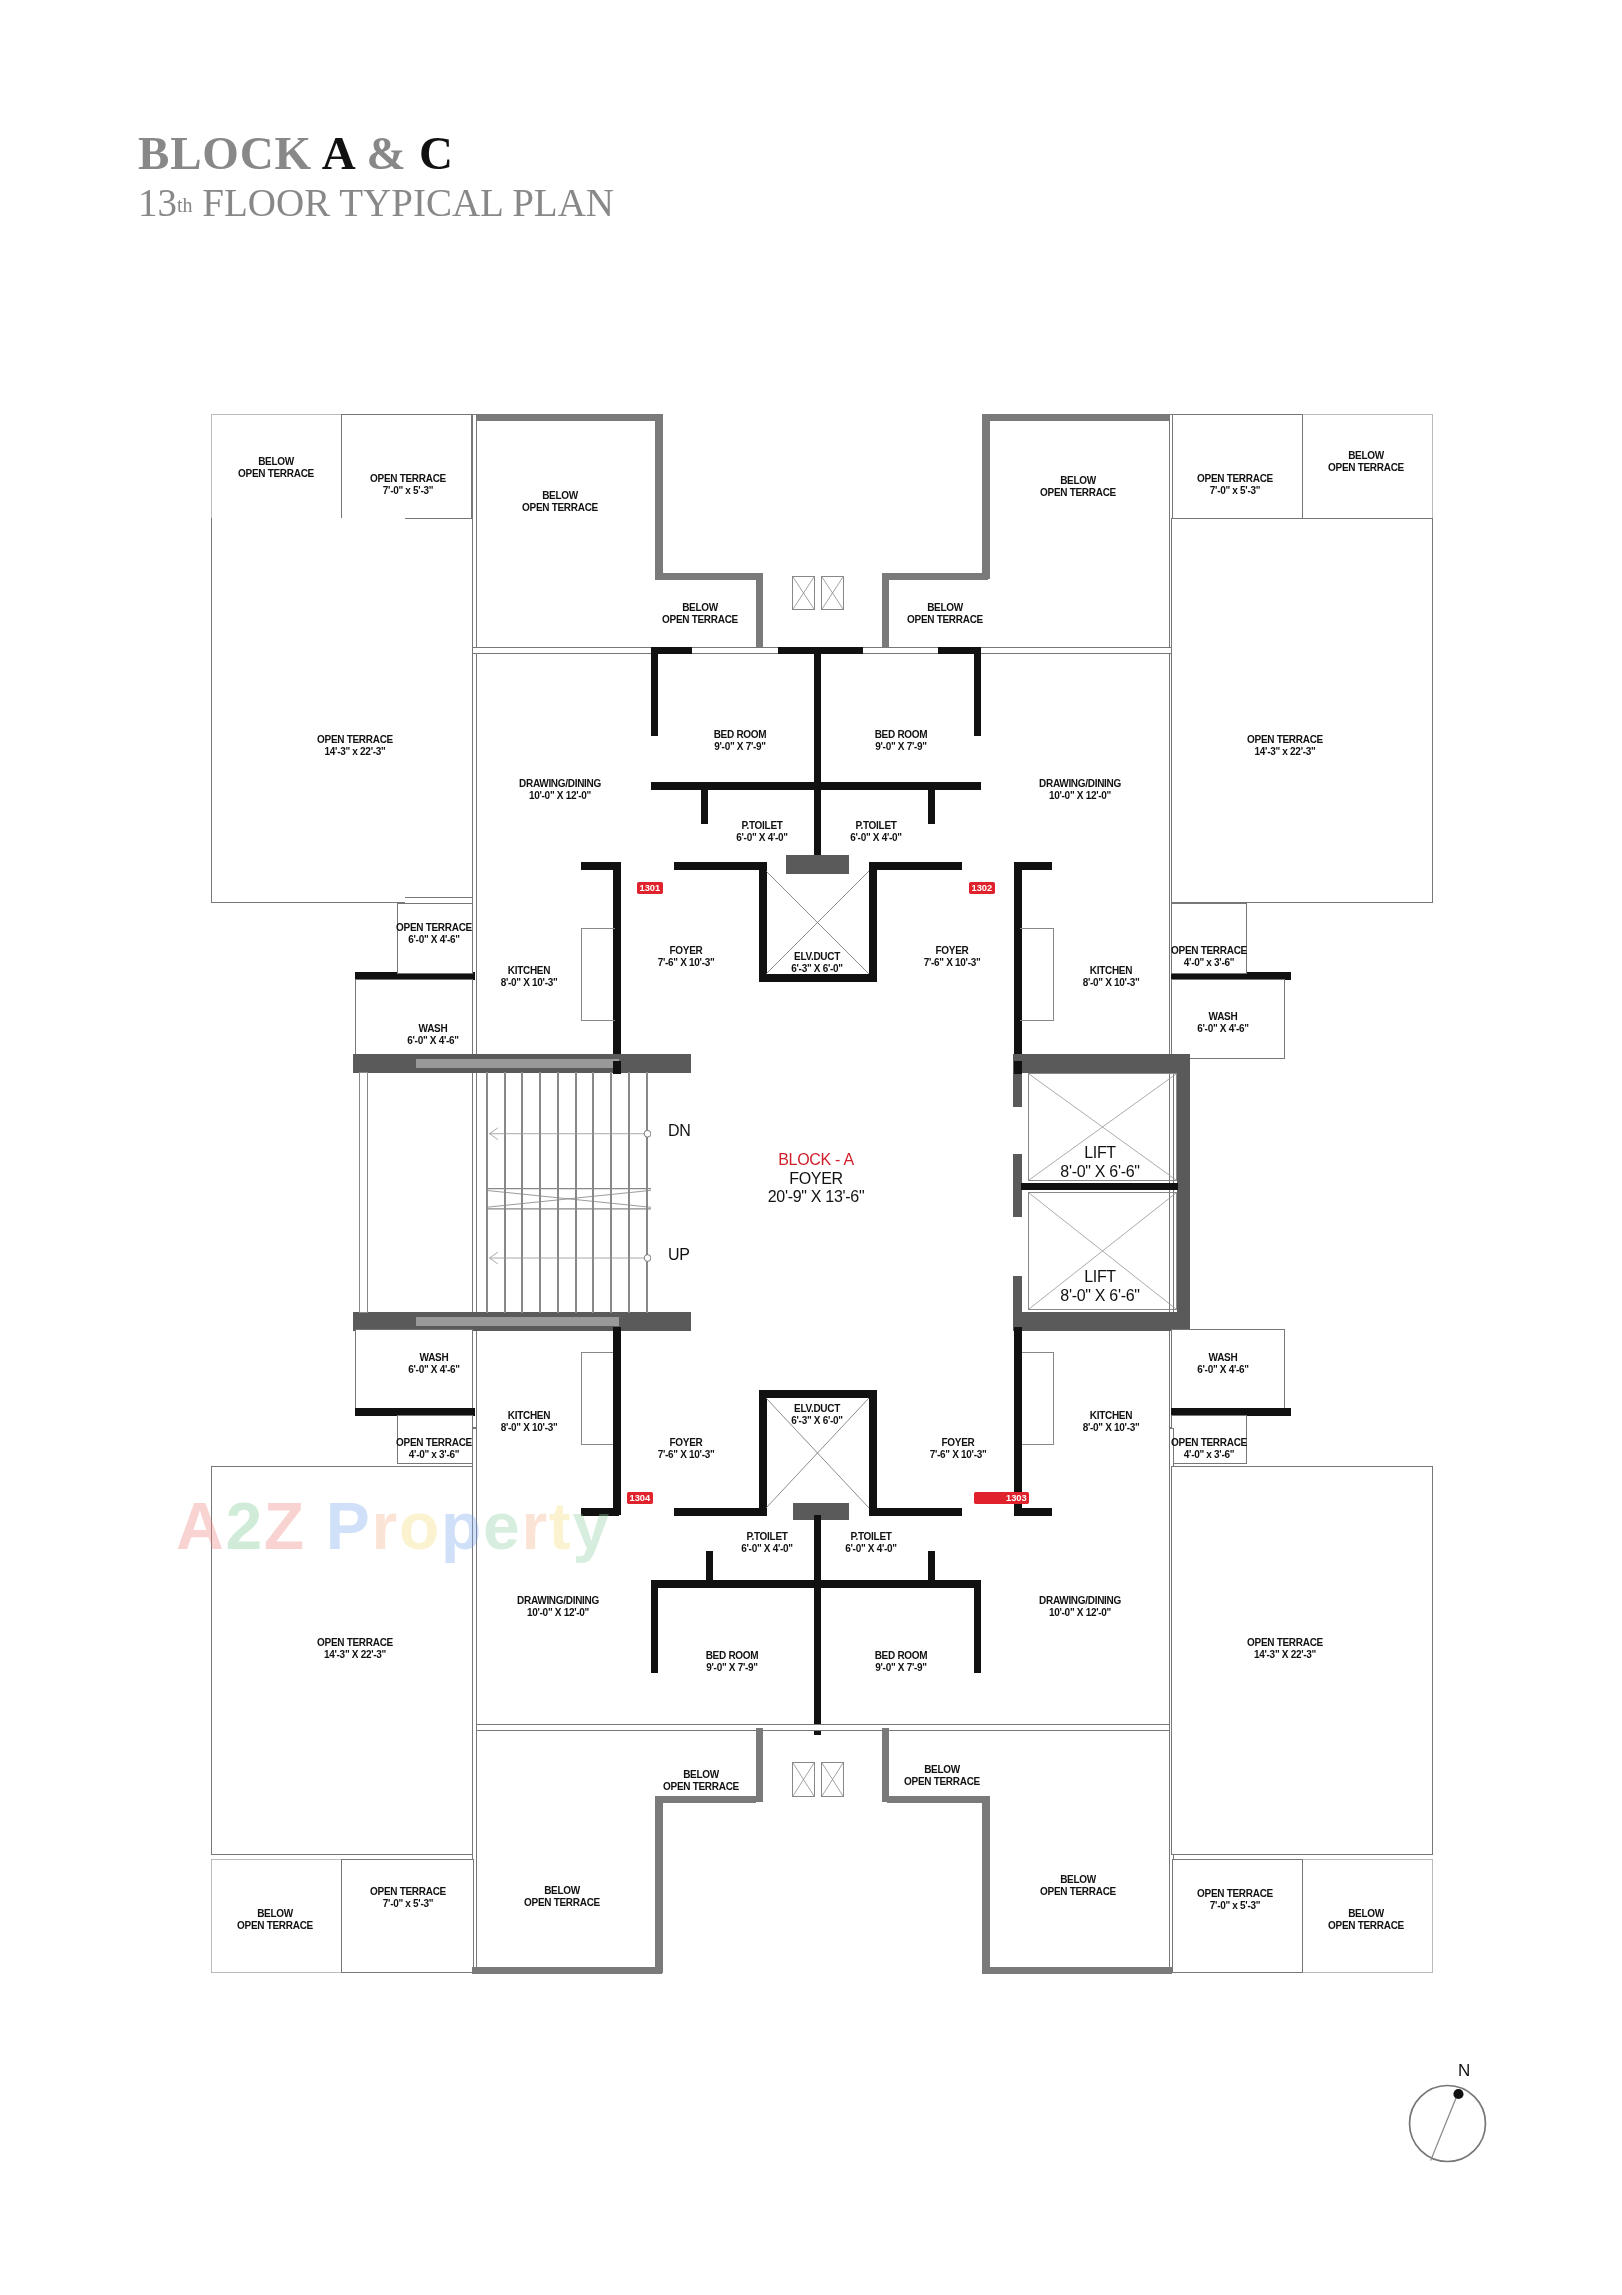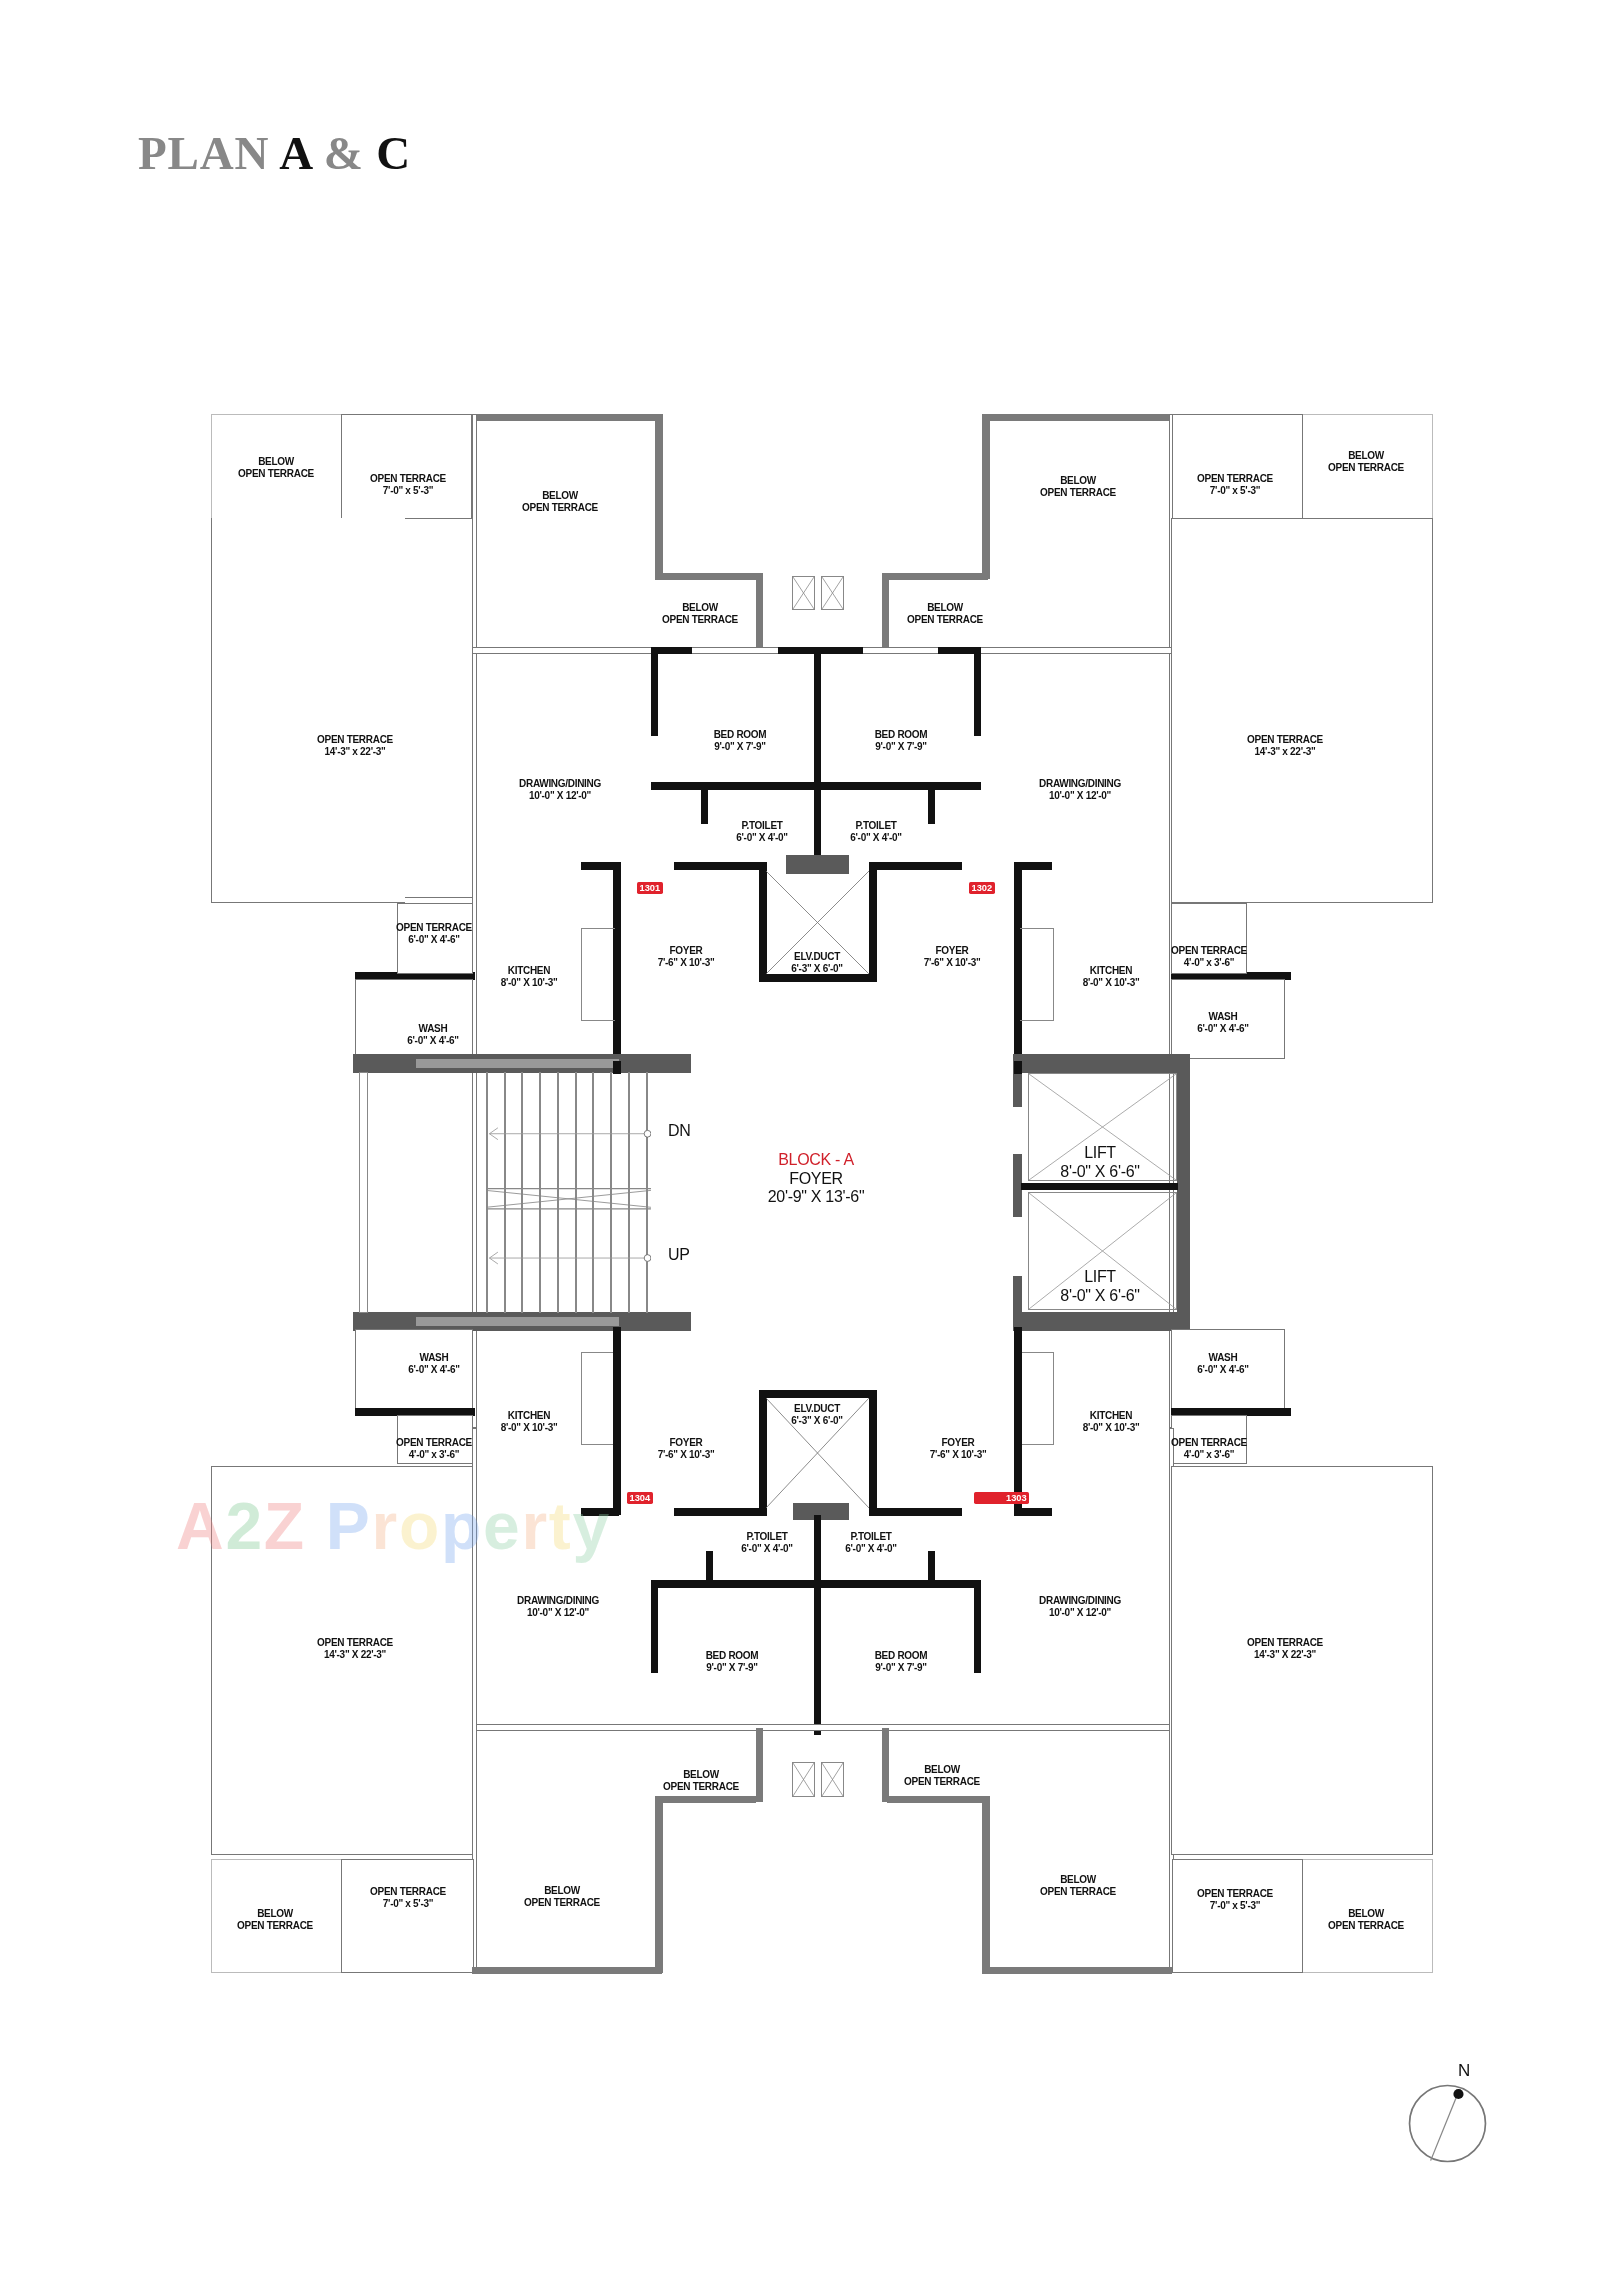--- a/index.html
+++ b/index.html
@@ -26,24 +26,28 @@
   .wm1{position:absolute;left:558px;top:735px;font-size:39px;color:#e3e3e3;letter-spacing:0.8px;}
   .wm2{position:absolute;left:176px;top:1488px;font-size:66px;font-weight:bold;letter-spacing:1.7px;opacity:.35;}
   .compass{position:absolute;left:1407px;top:2083px;width:81px;height:81px;}
   .compass-n{position:absolute;left:1458px;top:2061px;font-size:17px;color:#111;}
 </style>
 </head>
 <body>
 
 <div class="title">
   <div class="l1">
-    <span>PLAN</span>
+    <span>BLOCK</span>
     <span class="dark">A</span>
     <span>&amp;</span>
     <span class="dark">C</span>
+  </div>
+  <div class="l2">
+    <span>13</span><sup>th</sup>
+    <span>FLOOR TYPICAL PLAN</span>
   </div>
 </div>
 
 <div class="plan">
 
   <div class="w" style="left:211px;top:414px;width:131px;height:106px;border-color:#bbb;"></div>
 
   <div class="w" style="left:341px;top:414px;width:131px;height:110px;"></div>
 
   <div class="w" style="left:211px;top:518px;width:262px;height:380px;"></div>

